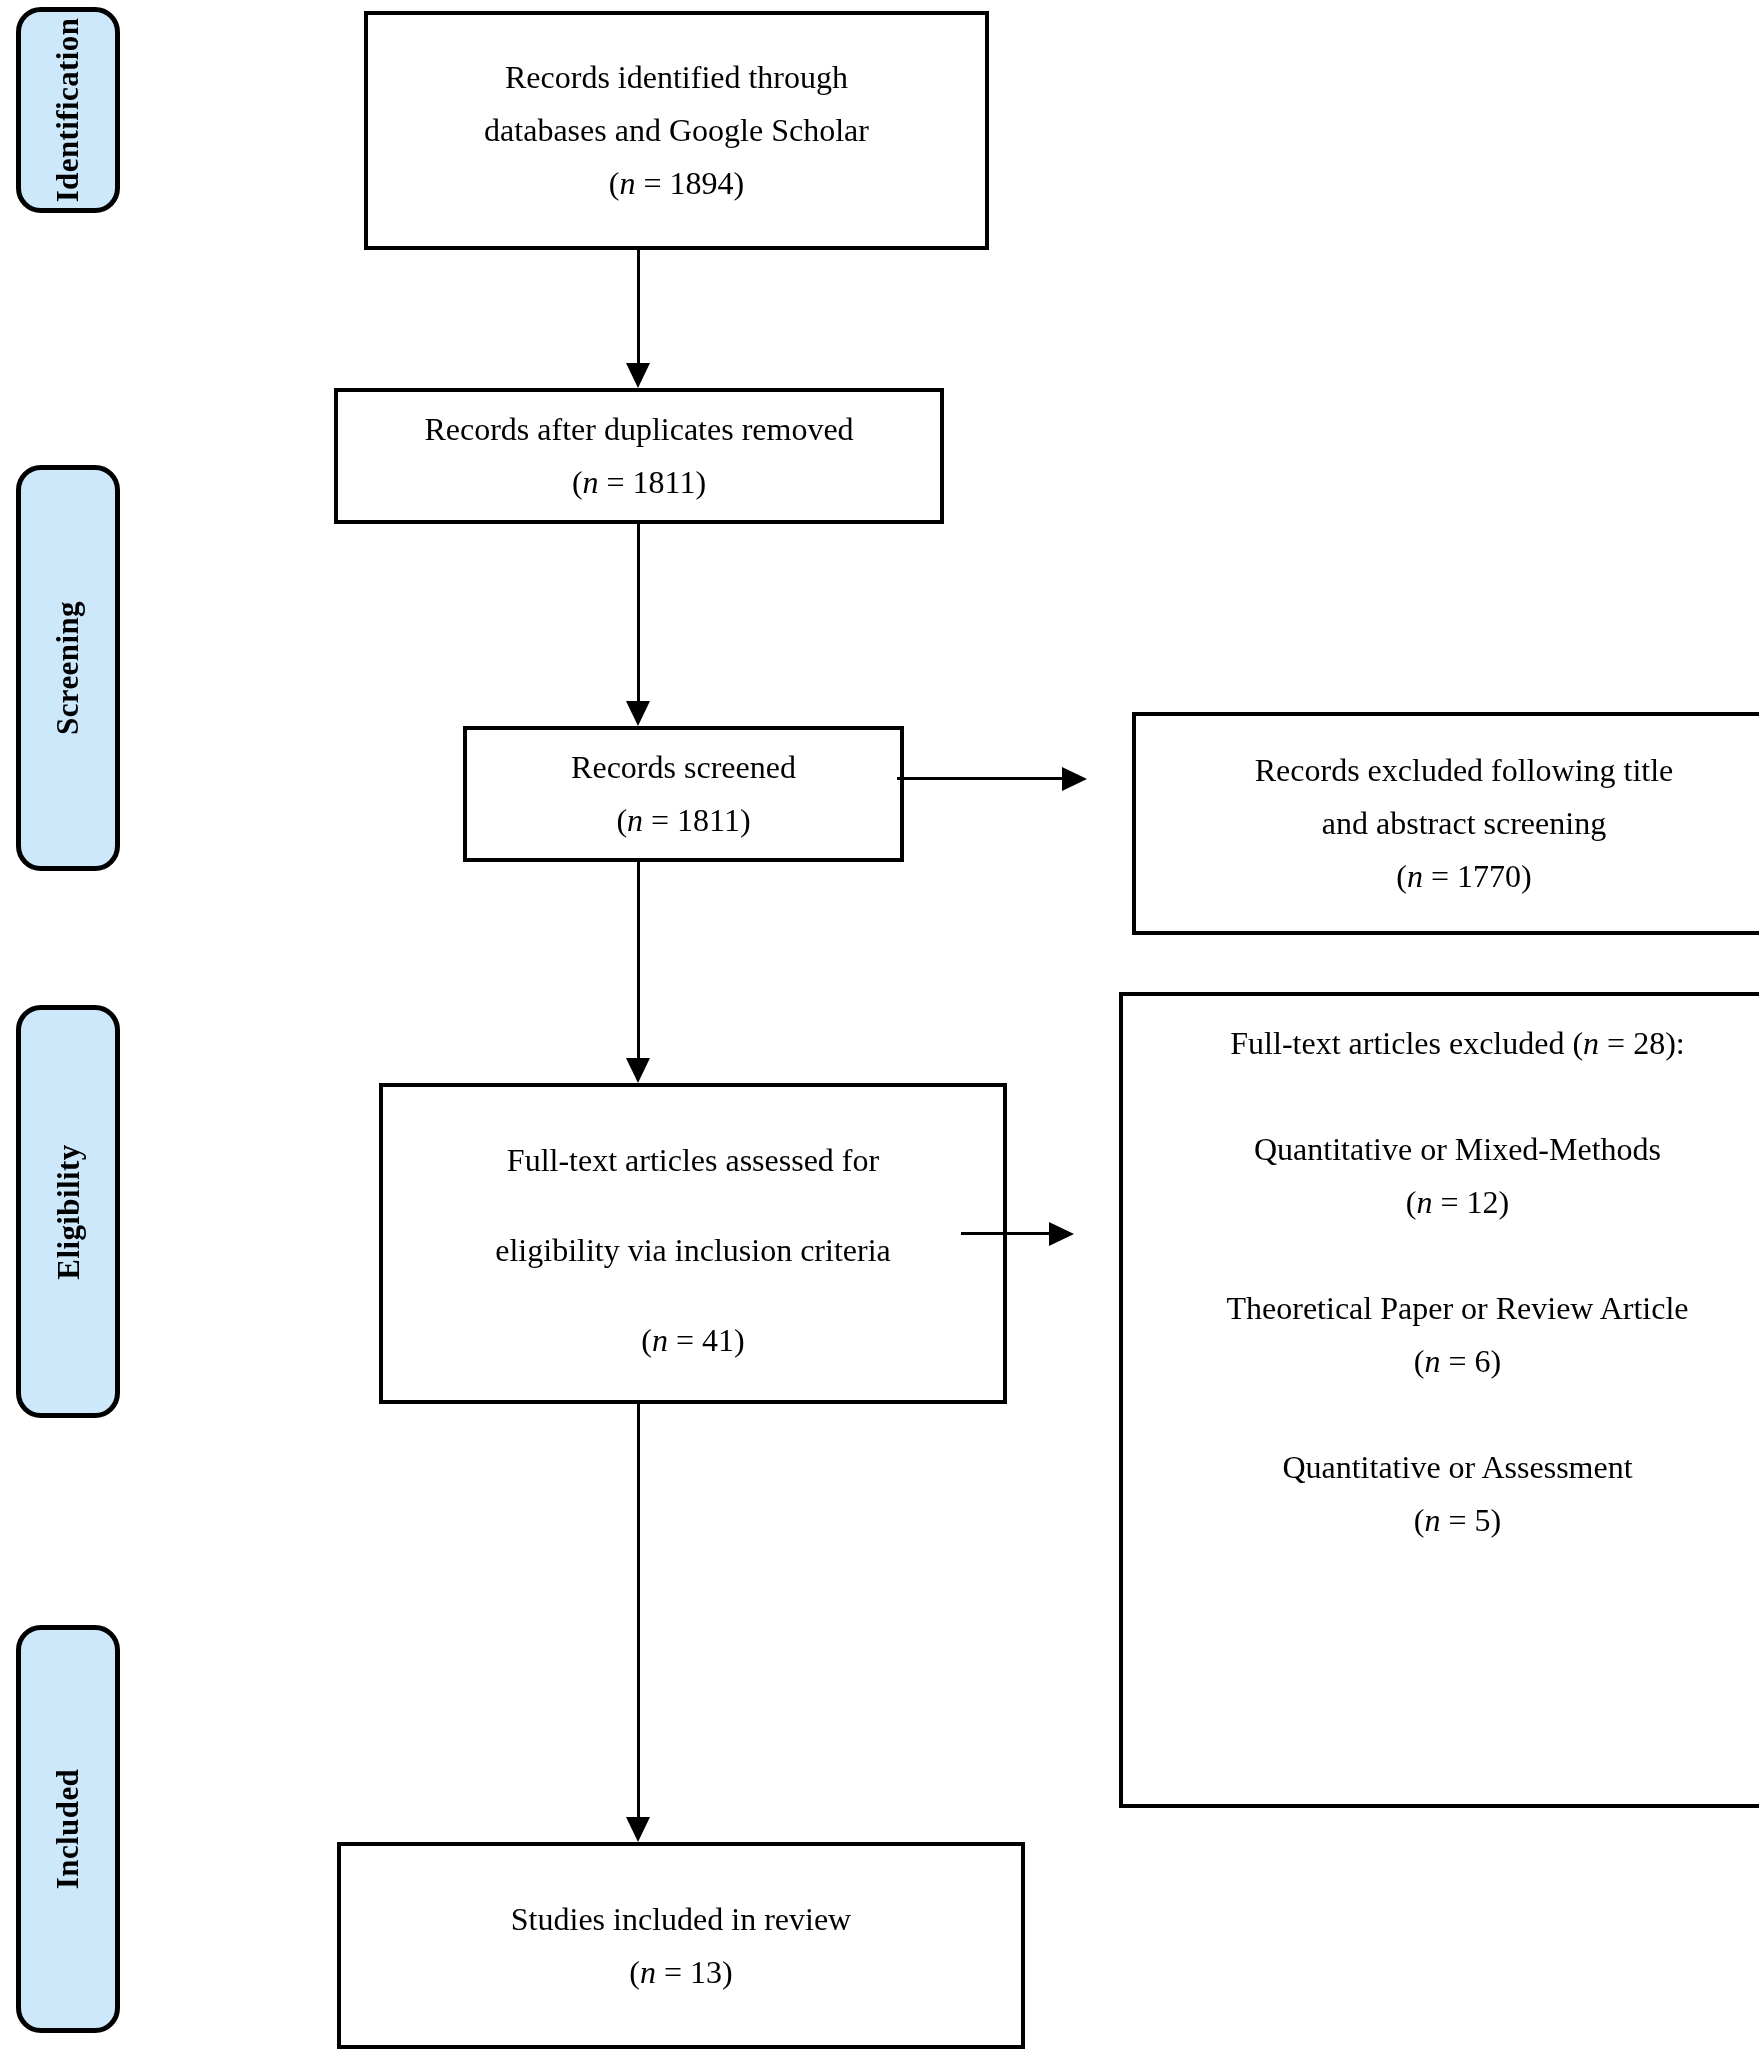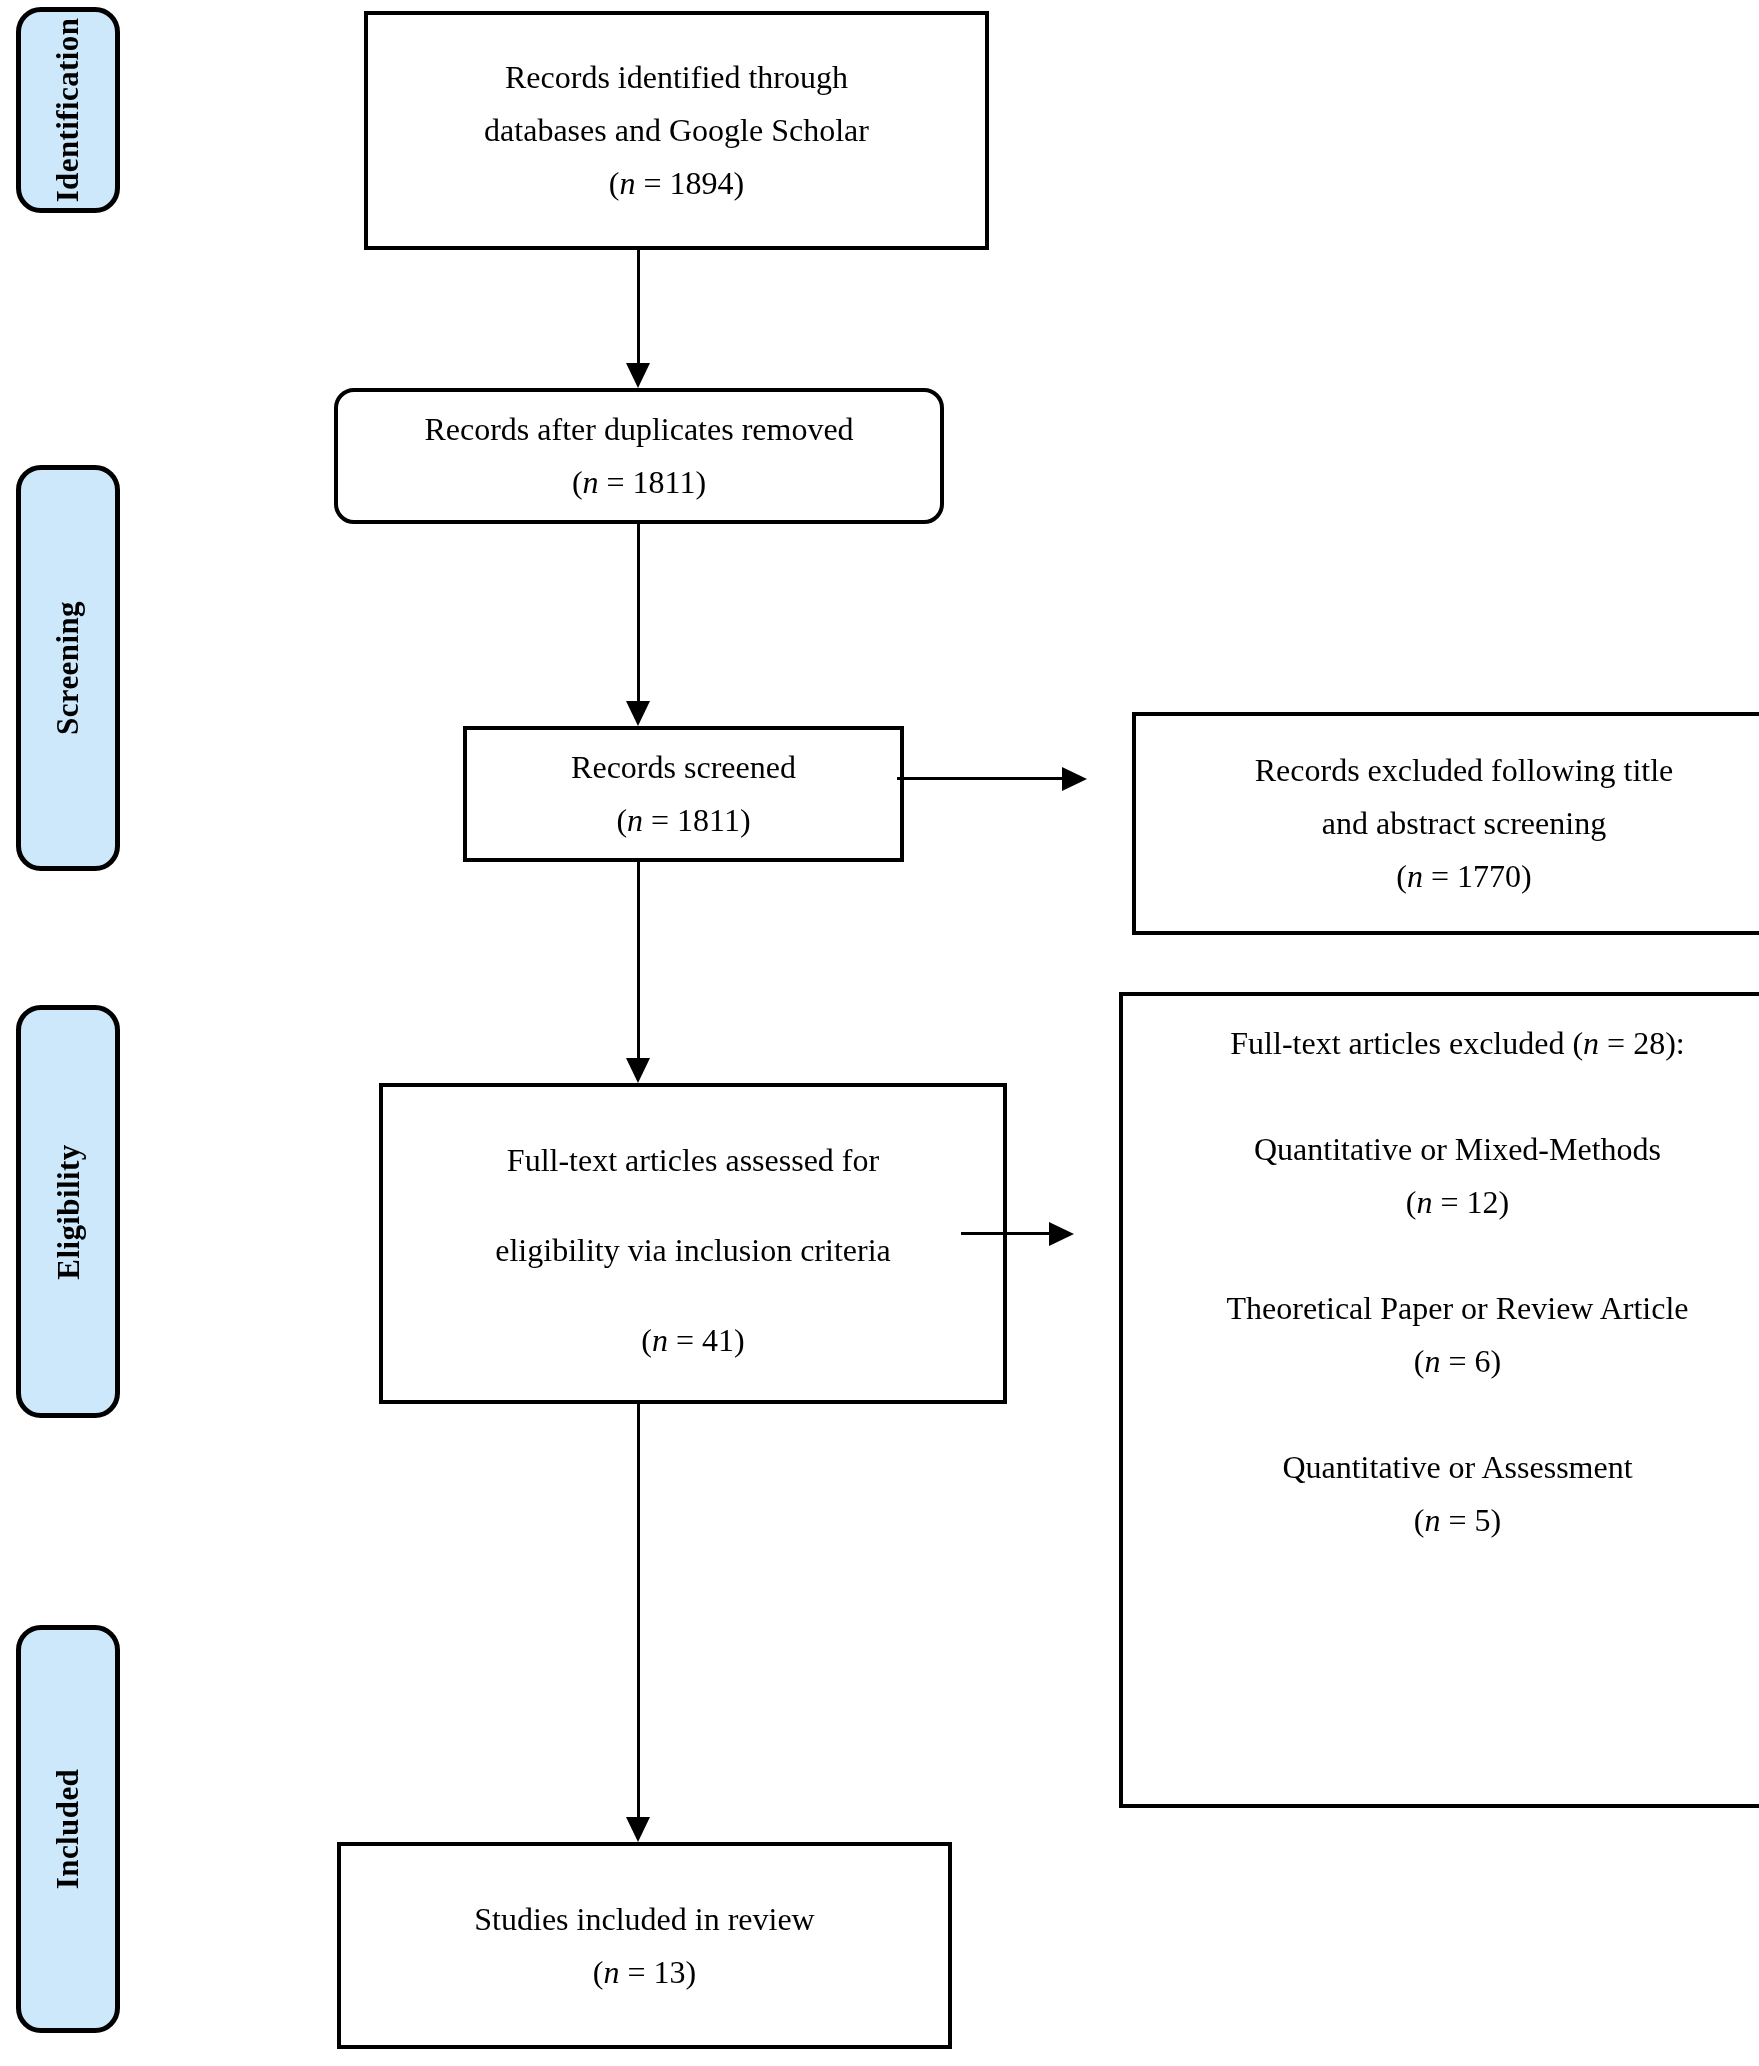--- a/index.html
+++ b/index.html
@@ -56,24 +56,24 @@
     font-size:32px;
     text-align:center;
     margin-left:45px;
   }
   .fbox .line{
     min-height:53px;
     line-height:53px;
     white-space:nowrap;
   }
   #box-identified{left:319px;top:10.8px;width:625px;height:239px;}
-  #box-deduplicated{left:289px;top:388px;width:610px;height:136px;border-radius:20px;}
+  #box-deduplicated{left:289px;top:388px;width:610px;height:136px;}
   #box-screened{left:418px;top:726px;width:441px;height:136px;}
   #box-fulltext-assessed{left:334px;top:1083px;width:628px;height:321px;justify-content:flex-start;padding-top:47px;gap:37px;}
-  #box-included-studies{left:292px;top:1842px;width:615px;height:207px;}
+  #box-included-studies{left:292px;top:1842px;width:688px;height:207px;}
   #box-records-excluded{left:1087px;top:712px;width:664px;height:223px;}
   #box-fulltext-excluded{left:1074px;top:992px;width:677px;height:816px;justify-content:flex-start;padding-top:21px;}
 
   
   .vline{position:absolute;left:637px;width:3px;background:var(--ink);}
   .vhead{position:absolute;left:626px;width:0;height:0;
          border-left:12px solid transparent;border-right:12px solid transparent;
          border-top:25px solid var(--ink);}
   .hline{position:absolute;height:3px;background:var(--ink);}
   .hhead{position:absolute;width:0;height:0;

